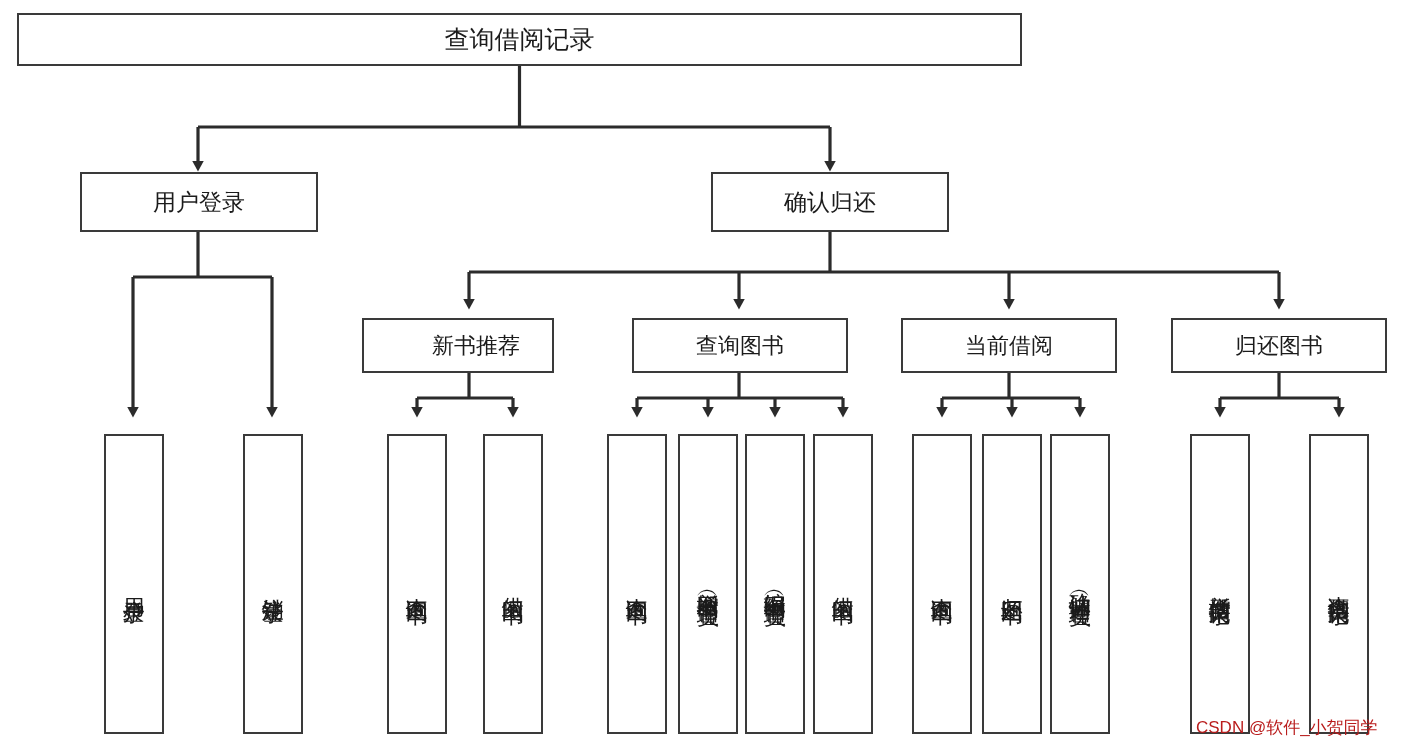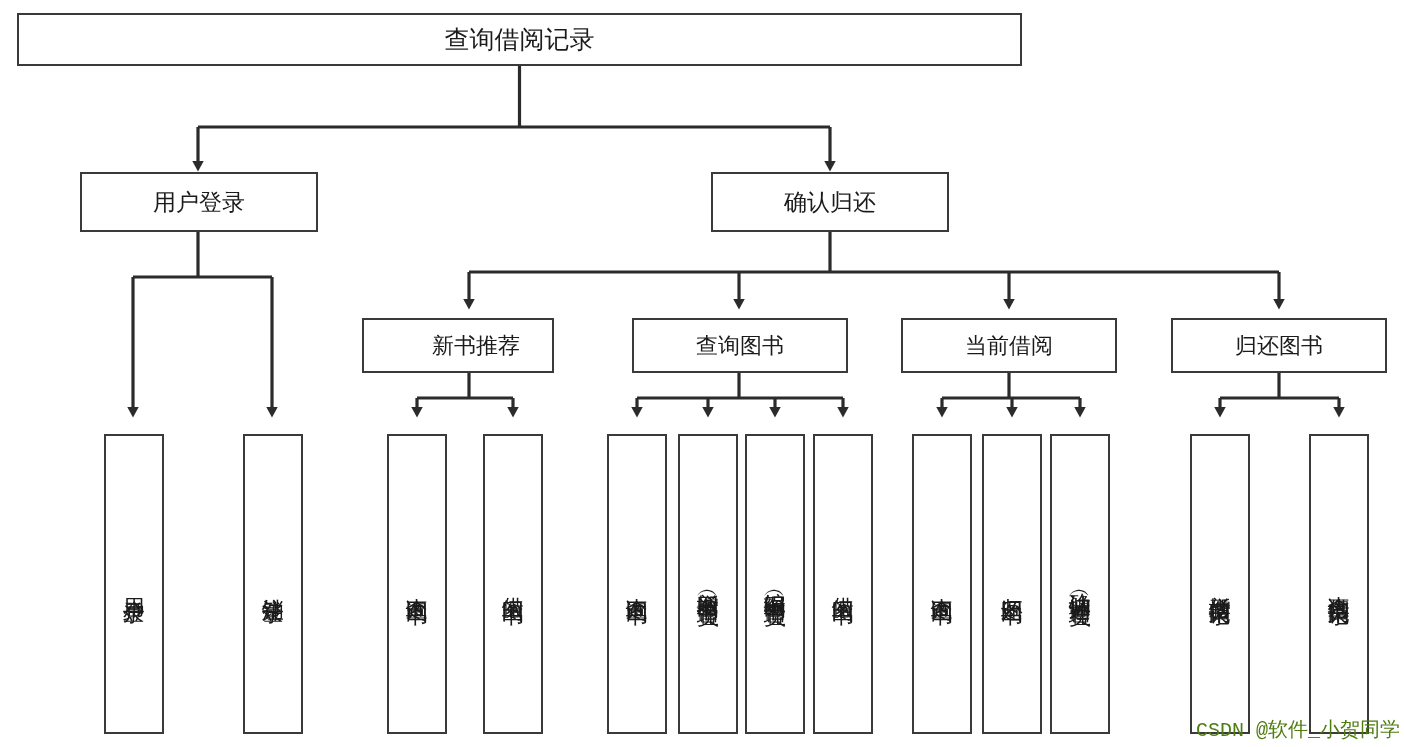--- a/index.html
+++ b/index.html
@@ -56,25 +56,24 @@
   .node-leaf .node-label {
     writing-mode: vertical-rl;
     text-orientation: upright;
     font-size: 22px;
     letter-spacing: 2px;
     white-space: normal;
     max-height: 280px;
   }
   .watermark {
     position: absolute;
-    color: #4d7c0f;
-    font-size: 20px;
+    color: #b91c1c;
+    font-size: 17px;
     white-space: nowrap;
     pointer-events: none;
-    font-family: Liberation Mono, monospace;
   }
 </style>
 </head>
 <body>
 
 <div id="diagram-root">
 
   <svg id="diagram-svg" viewBox="0 0 1405 747">
     <defs>
       <marker id="arrowhead" markerWidth="11" markerHeight="12" refX="1.5" refY="6" orient="auto" markerUnits="userSpaceOnUse">

